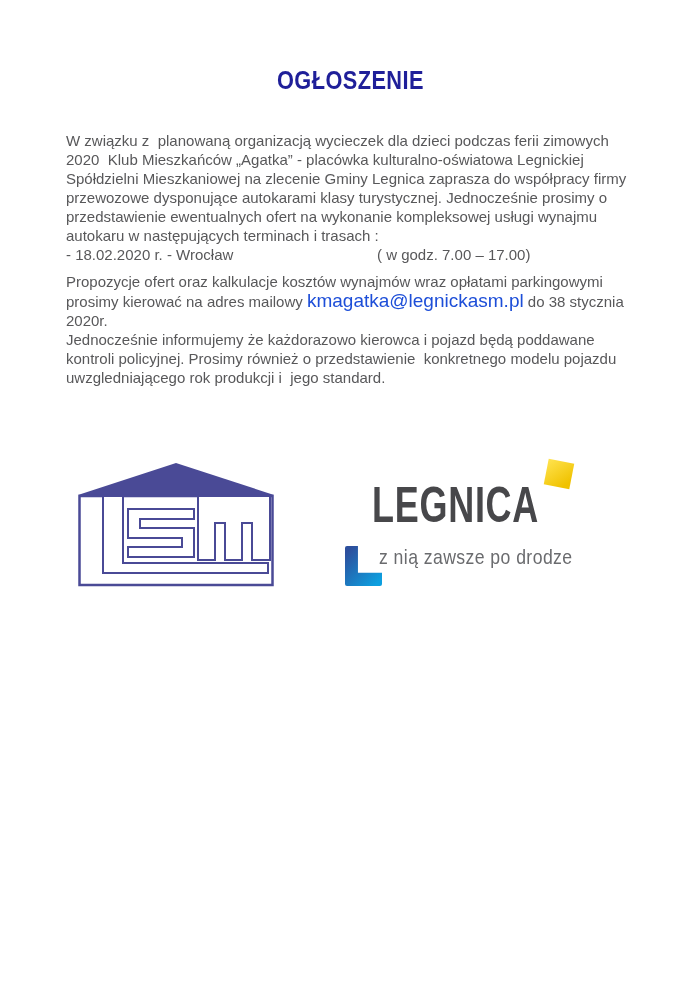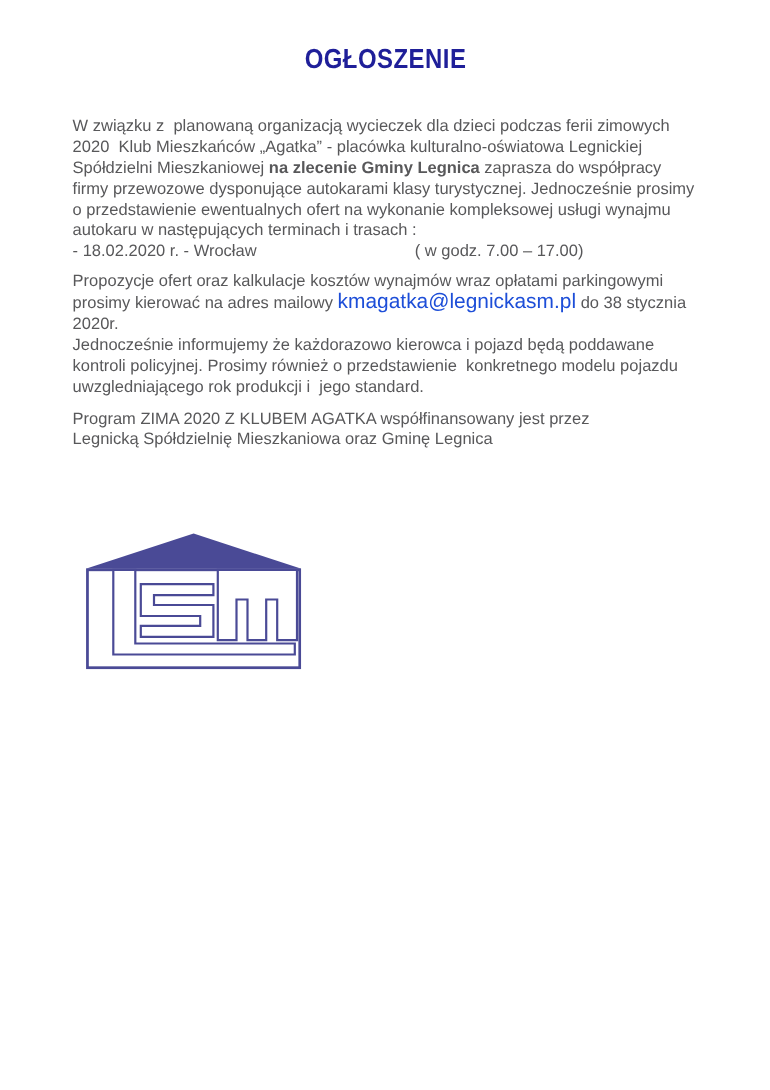--- a/index.html
+++ b/index.html
@@ -1,29 +1,29 @@
 <!DOCTYPE html>
 <html><head>
 <meta charset="utf-8">
 <style>
   html,body { margin:0; padding:0; background:#ffffff; }
   body {
     width:700px; height:991px; overflow:hidden;
     font-family:"Liberation Sans", sans-serif;
     color:#58585a;
   }
-  .page { padding:40px 66px 0 66px; font-size:15px; line-height:19px; }
+  .page { padding:66px 66px 0 66px; font-size:15px; line-height:19px; }
 
   .title { margin:0; text-align:center; font-size:25px; line-height:28px;
            font-weight:bold; color:#1f1f99; }
   .title-inner { display:inline-block; transform:scaleX(0.87); letter-spacing:0.5px; }
 
   .para { white-space:pre-wrap; margin:0; }
   .p1 { margin-top:37px; }
-  .bold { font-weight:bold;text-align:center; }
+  .bold { font-weight:normal;text-align:center; }
 
   .schedule { margin-top:0; }
   .s-row { white-space:pre; line-height:19px; margin-bottom:8px; }
   .s-route { display:inline-block; width:294px; }
   .s-row:last-child .s-route { width:311px; }
 
   .p2 { margin-top:7px; }
   .email { color:#1d4ed8; font-size:19px; text-decoration:none; }
   .p3 { margin-top:10px; }
 
@@ -56,28 +56,32 @@
   <p class="para p1"><span>W związku z  planowaną organizacją wycieczek dla dzieci podczas ferii zimowych 2020  Klub Mieszkańców „Agatka” - placówka kulturalno-oświatowa Legnickiej Spółdzielni Mieszkaniowej </span><span class="bold">na zlecenie Gminy Legnica</span><span> zaprasza do współpracy firmy przewozowe dysponujące autokarami klasy turystycznej. Jednocześnie prosimy o przedstawienie ewentualnych ofert na wykonanie kompleksowej usługi wynajmu autokaru w następujących terminach i trasach :</span></p>
 
   <div class="schedule">
     <div class="s-row"><span class="s-route">- 18.02.2020 r. - Wrocław</span><span>( w godz. 7.00 – 17.00)</span></div>
   </div>
 
   <p class="para p2"><span>Propozycje ofert oraz kalkulacje kosztów wynajmów wraz opłatami parkingowymi prosimy kierować na adres mailowy </span><a class="email" href="#">kmagatka@legnickasm.pl</a><span> do 38 stycznia
 2020r.
 Jednocześnie informujemy że każdorazowo kierowca i pojazd będą poddawane kontroli policyjnej. Prosimy również o przedstawienie  konkretnego modelu pojazdu uwzgledniającego rok produkcji i  jego standard.</span></p>
 
-  <p class="para p3">Program ZIMA 2020 Z KLUBEM AGATKA współfinansowany jest przez
-Legnicką Spółdzielnię Mieszkaniowa oraz Gminę Legnica</p>
 
   <div class="logo-band">
 
     <svg class="lsm" viewBox="0 0 196 132" role="img" aria-label="LSM">
       <polygon points="0,36 98,4 196,36" fill="#4a4a96"></polygon>
       <rect x="1.5" y="37" width="193" height="89" fill="#ffffff" stroke="#4a4a96" stroke-width="2.5"></rect>
       <path d="M25,37 H45 V104 H190 V114 H25 Z" fill="#ffffff" stroke="#4a4a96" stroke-width="2"></path>
       <path d="M50,50 H116 V60 H62 V69 H116 V98 H50 V88 H104 V79 H50 Z" fill="#ffffff" stroke="#4a4a96" stroke-width="2"></path>
       <path d="M120,37 H192 V101 H174 V64 H164 V101 H147 V64 H137 V101 H120 Z" fill="#ffffff" stroke="#4a4a96" stroke-width="2"></path>
     </svg>
 
+    <div class="legnica">
+      <div class="legnica-square"></div>
+      <div class="legnica-word">LEGNICA</div>
+      <div class="legnica-L"></div>
+      <div class="legnica-tagline">z nią zawsze po drodze</div>
+    </div>
 
   </div>
 </div>
 
 </body></html>

